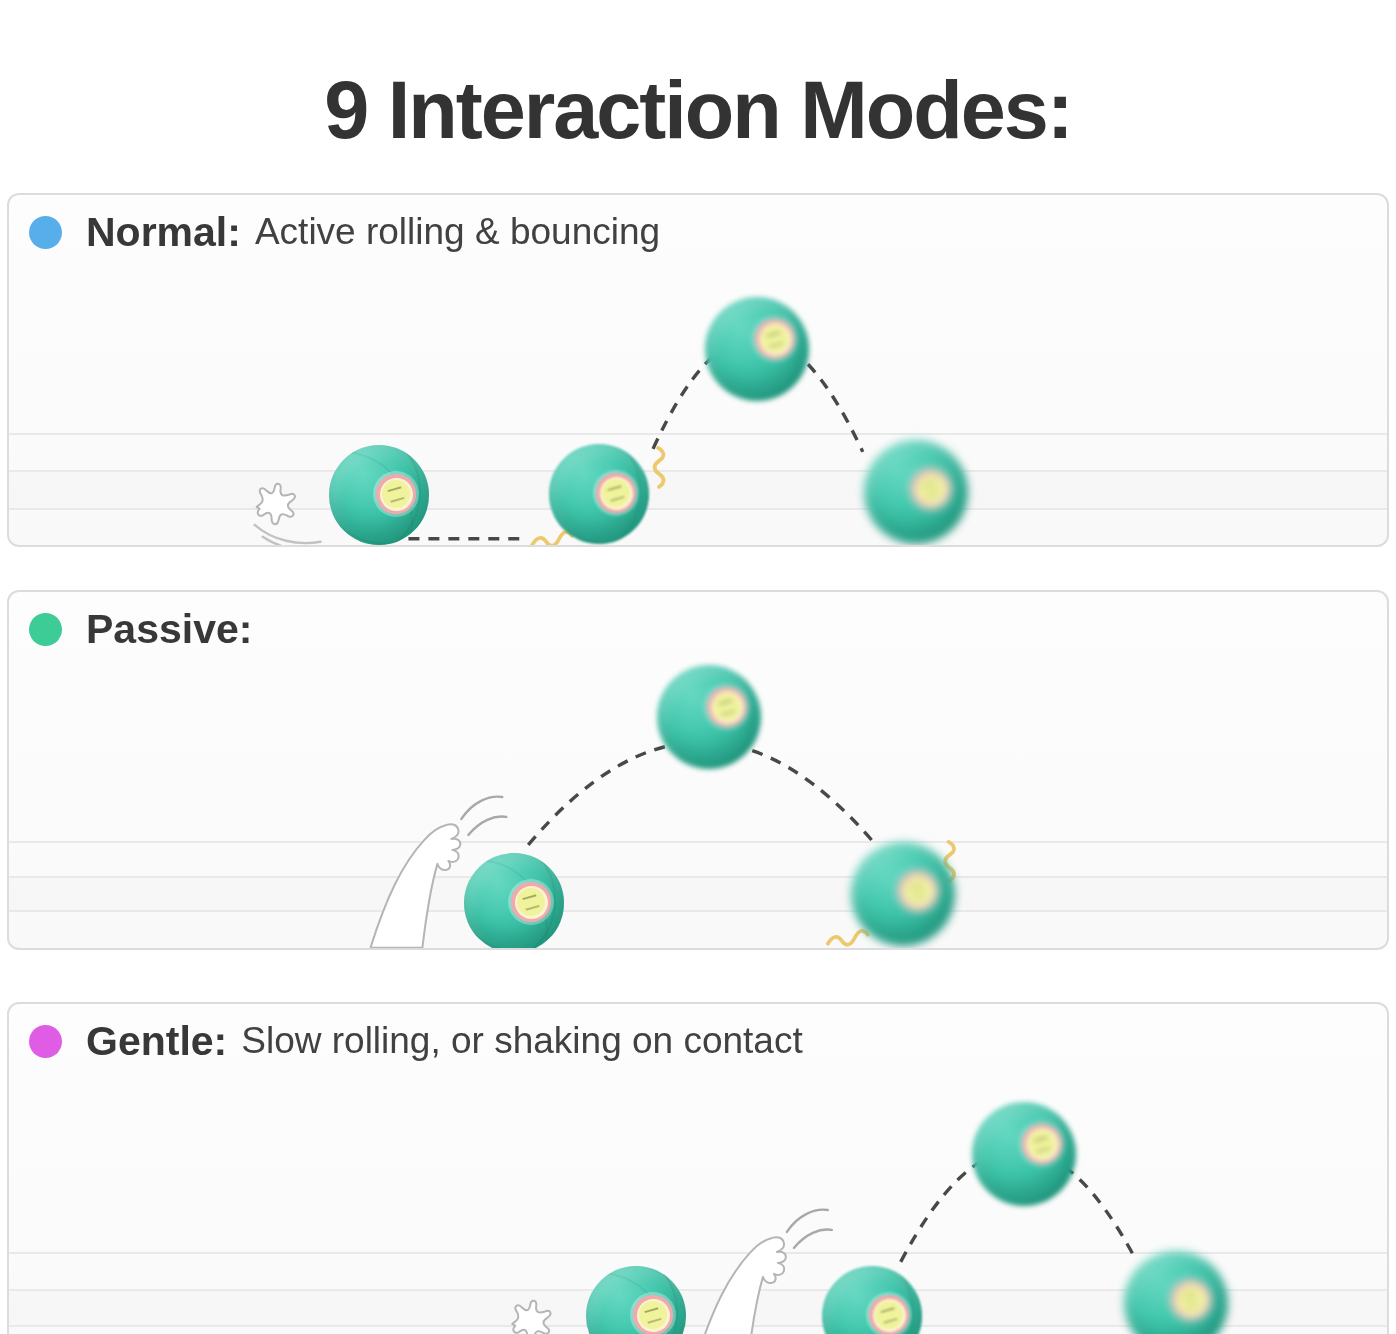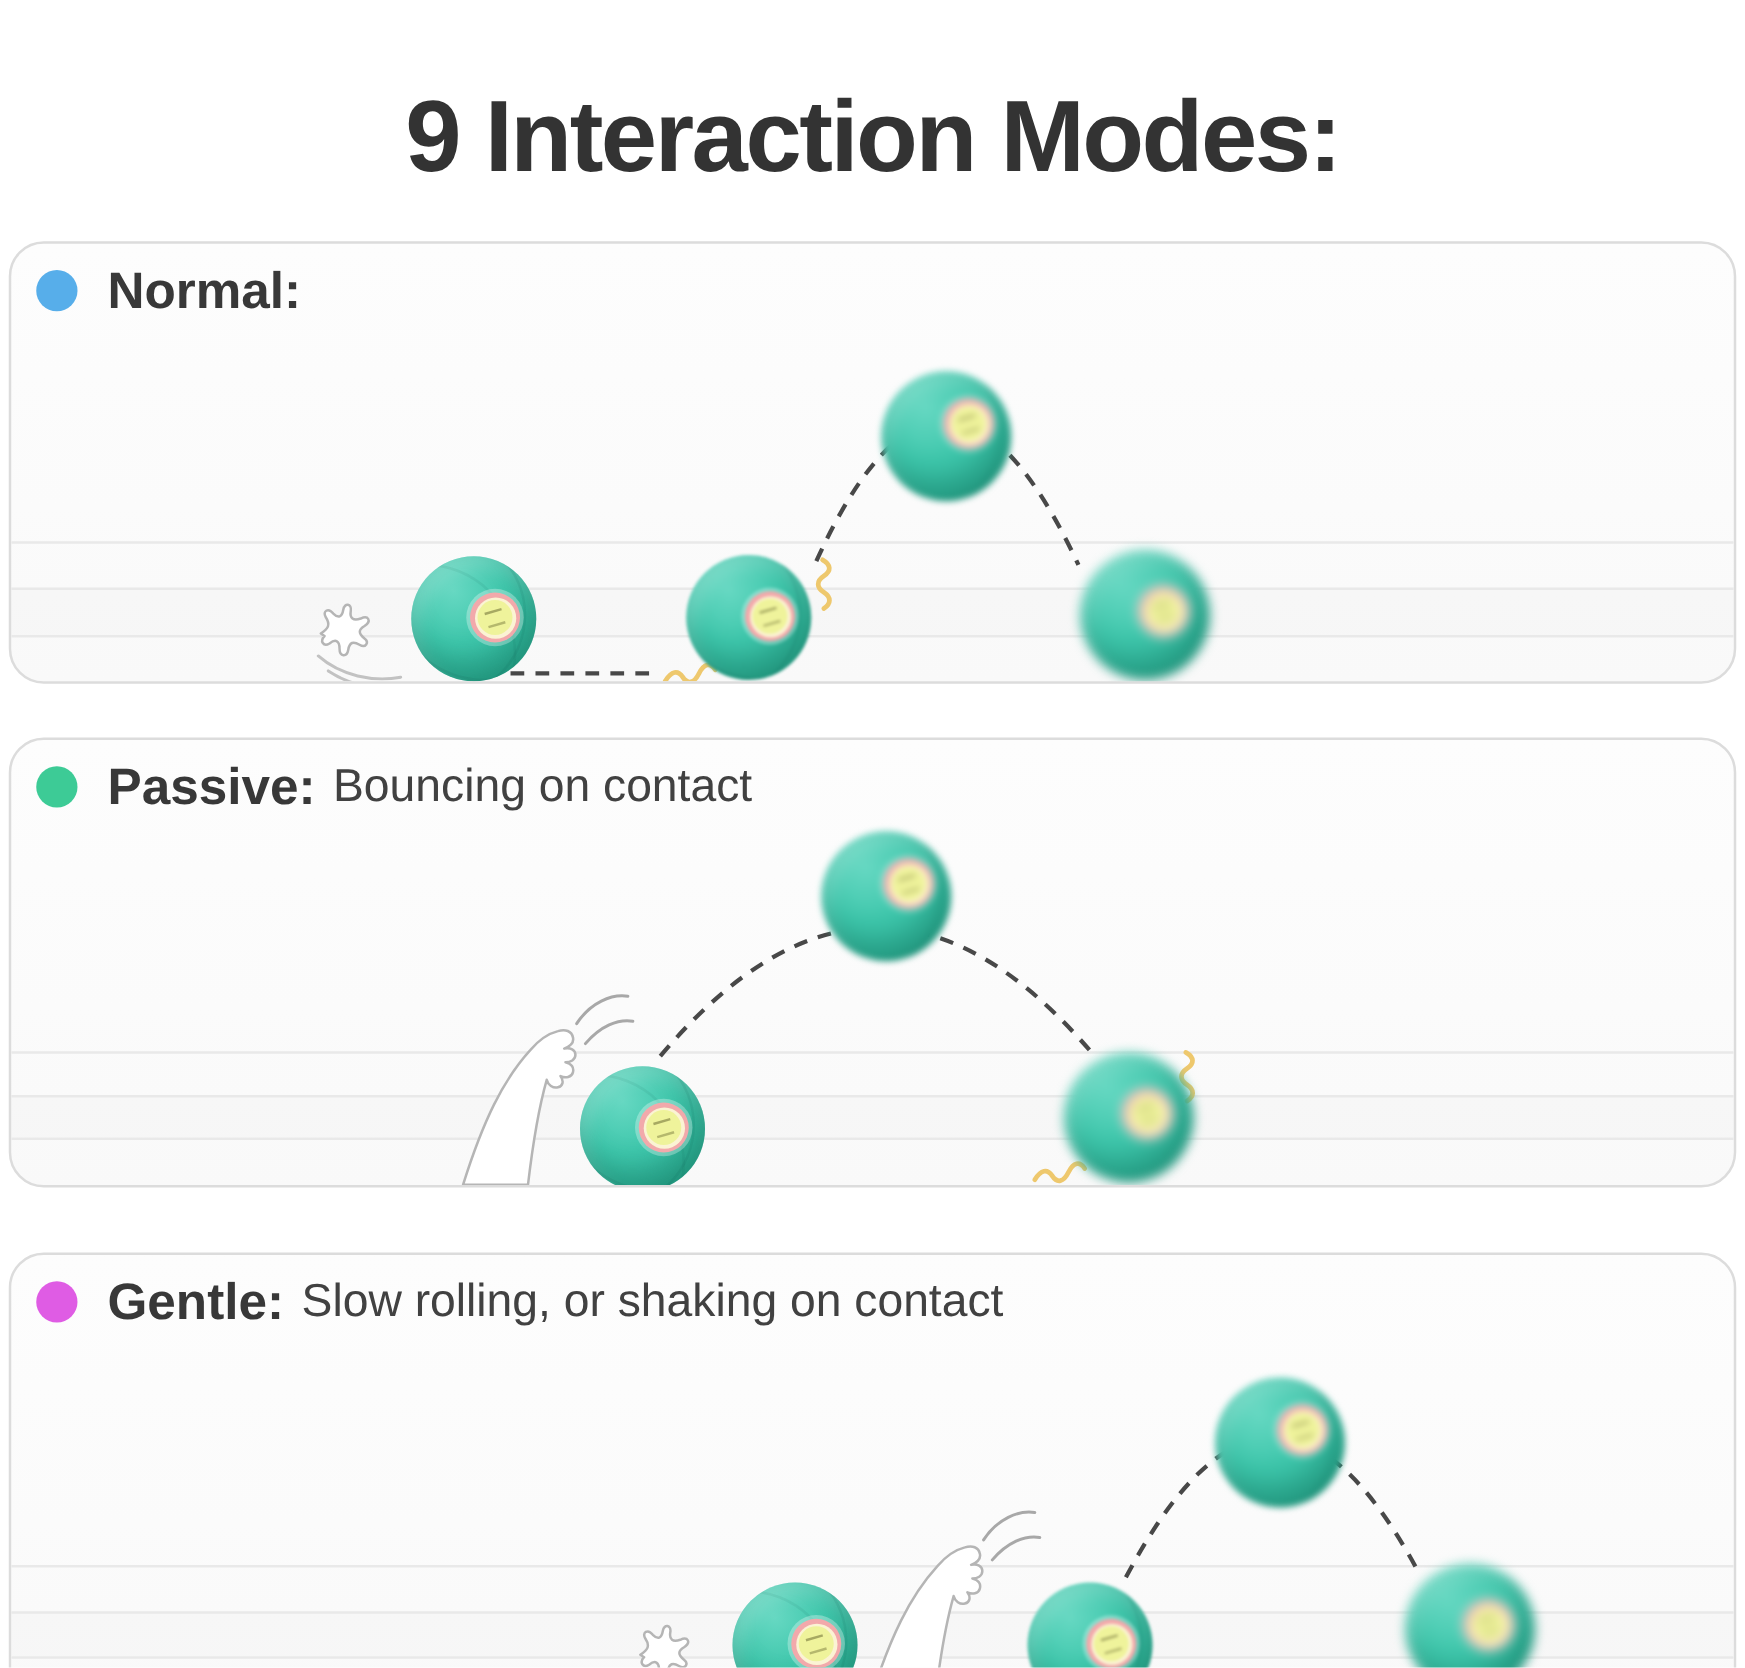--- a/index.html
+++ b/index.html
@@ -21,21 +21,21 @@
     width:1396px;height:1334px;position:relative;background:#ffffff;
     font-family:"Liberation Sans", sans-serif;overflow:hidden;
   }
   .title{
     position:absolute;left:0;right:0;top:0;height:112px;
     display:flex;align-items:center;justify-content:center;
     font-size:81px;font-weight:800;letter-spacing:-2px;color:var(--title);
   }
   .panel{
     position:absolute;left:7px;width:1378px;
-    border:2px solid var(--panel-border);border-radius:28px;
+    border:2px solid var(--panel-border);border-radius:12px;
     background:linear-gradient(180deg,#fdfdfd 0%,#fbfbfb 60%,#f9f9f9 100%);
     overflow:hidden;
   }
   .panel.p1{top:193px;height:350px;}
   .panel.p2{top:590px;height:356px;}
   .panel.p3{top:1002px;height:357px;}
   .fline{position:absolute;left:0;right:0;height:2px;background:var(--floor-line);z-index:0;}
   .band{position:absolute;left:0;right:0;background:rgba(120,120,120,0.025);z-index:0;}
   .scene{position:absolute;left:0;top:0;width:100%;height:100%;z-index:1;}
   .p-header{position:absolute;left:20px;top:12px;height:50px;display:flex;align-items:center;z-index:3;}
@@ -146,20 +146,21 @@
           <div class="cam-core">
             <div class="glyph"></div>
           </div>
         </div>
       </div>
   </div>
 
   <header class="p-header">
     <span class="dot" style="background-color: rgb(87, 174, 234);"></span>
     <span class="p-label">Normal:</span>
+    <span class="p-desc">Active rolling &amp; bouncing</span>
   </header>
 </section>
 
 <section class="panel p2">
   <div class="fline" style="top:249px"></div>
   <div class="band" style="top:284px;height:34px"></div>
   <div class="fline" style="top:284px"></div>
   <div class="fline" style="top:318px"></div>
 
   <svg class="scene" viewBox="0 0 1380 356">
@@ -210,21 +211,20 @@
           <div class="cam-core">
             <div class="glyph"></div>
           </div>
         </div>
       </div>
   </div>
 
   <header class="p-header">
     <span class="dot" style="background-color: rgb(61, 203, 150);"></span>
     <span class="p-label">Passive:</span>
-    <span class="p-desc">Bouncing on contact</span>
   </header>
 </section>
 
 <section class="panel p3">
   <div class="fline" style="top:248px"></div>
   <div class="band" style="top:285px;height:36px"></div>
   <div class="fline" style="top:285px"></div>
   <div class="fline" style="top:321px"></div>
 
   <svg class="scene" viewBox="0 0 1380 357">

